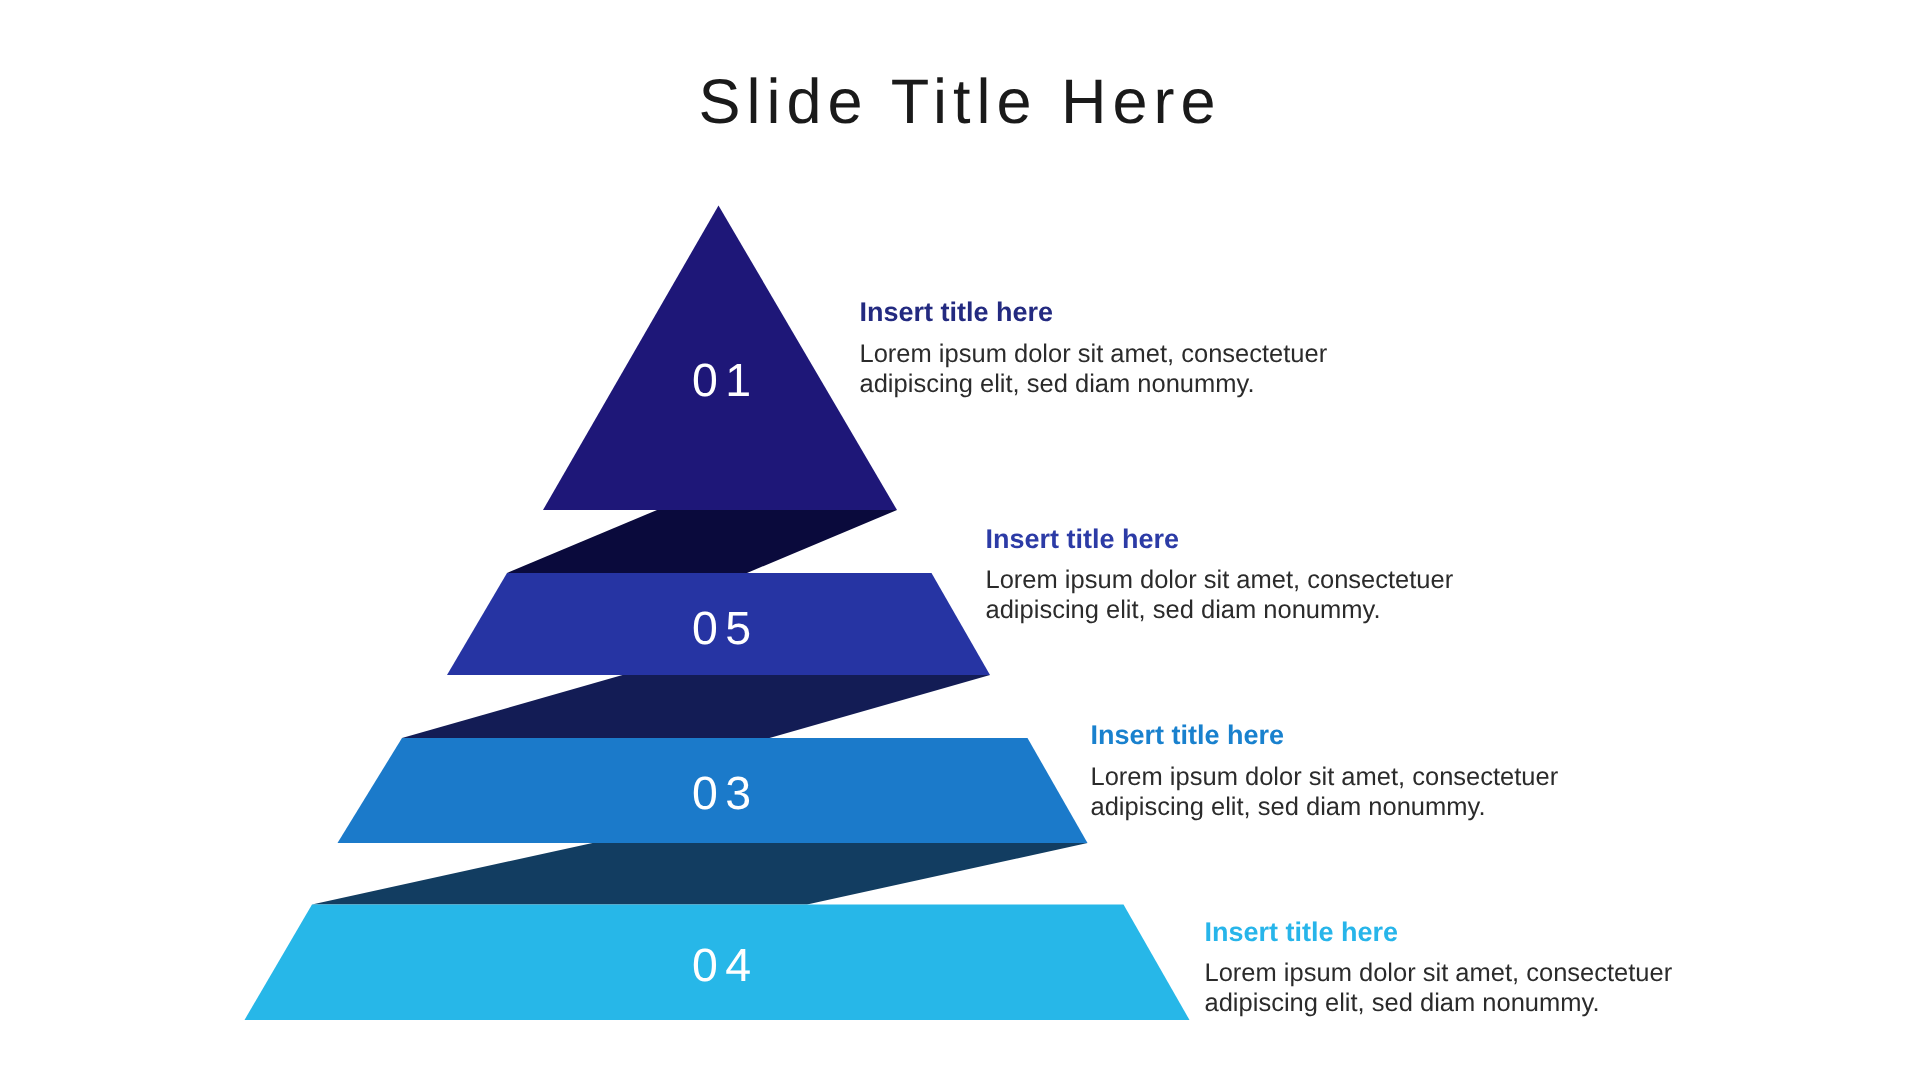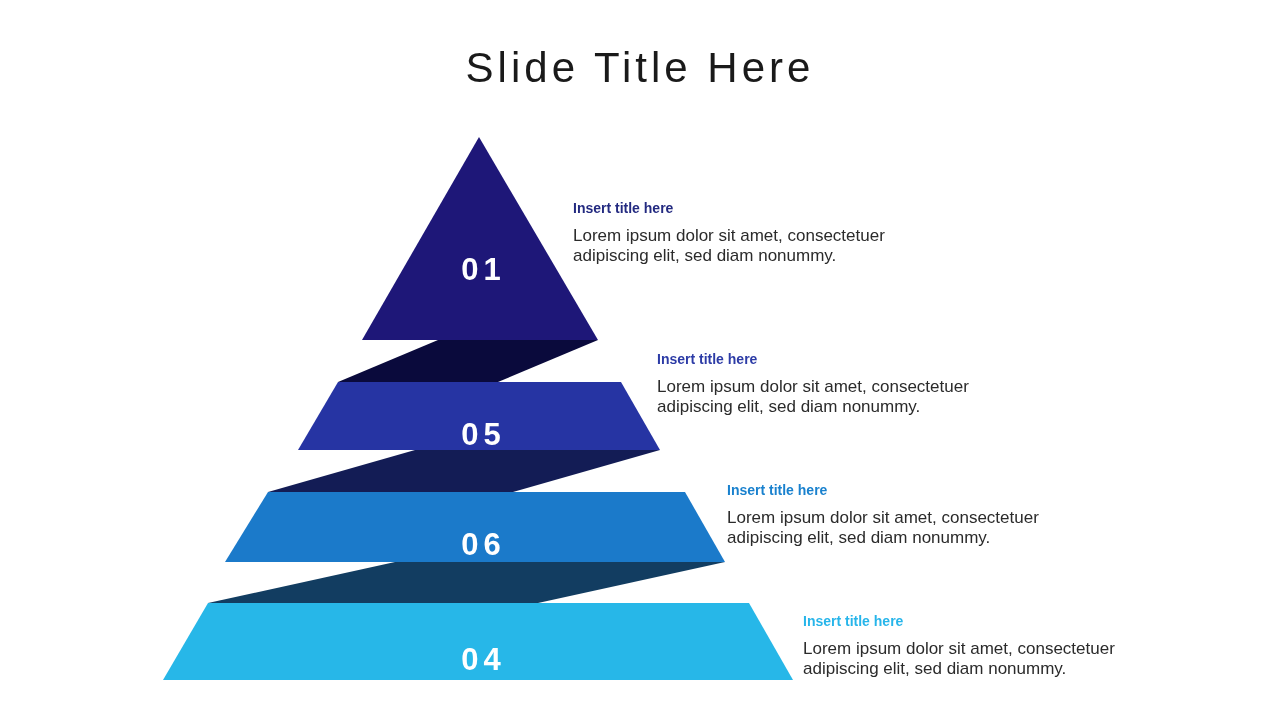--- a/index.html
+++ b/index.html
@@ -31,33 +31,32 @@
     position: absolute;
     left: 0;
     top: 0;
     width: 1280px;
     height: 720px;
   }
   .level-number {
     position: absolute;
     transform: translate(-50%, -50%);
     font-size: 31px;
-    font-weight: 700;
+    font-weight: 400;
     letter-spacing: 5px;
     padding-left: 5px; 
     color: #ffffff;
     white-space: nowrap;
-    margin-top: 16px;
   }
   .text-block {
     position: absolute;
     width: 330px;
   }
   .block-title {
-    font-size: 14px;
+    font-size: 18px;
     font-weight: 700;
     line-height: 22px;
     margin: 0 0 7px 0;
   }
   .block-body {
     font-size: 17px;
     line-height: 20px;
     color: #2b2b2b;
     margin: 0;
   }
@@ -76,21 +75,21 @@
     <polygon points="395,562 725,562 538,603 208,603" fill="#123D61"></polygon>
 
     <polygon points="479,137 598,340 362,340" fill="#1E1778"></polygon>
     <polygon points="338,382 621,382 660,450 298,450" fill="#2634A3"></polygon>
     <polygon points="268,492 685,492 725,562 225,562" fill="#1B7ACA"></polygon>
     <polygon points="208,603 749,603 793,680 163,680" fill="#27B7E8"></polygon>
   </svg>
 
   <div class="level-number" style="left: 481px; top: 254px; color: rgb(255, 255, 255);">01</div>
   <div class="level-number" style="left: 481px; top: 419px; color: rgb(255, 255, 255);">05</div>
-  <div class="level-number" style="left: 481px; top: 529px; color: rgb(255, 255, 255);">06</div>
+  <div class="level-number" style="left: 481px; top: 529px; color: rgb(255, 255, 255);">03</div>
   <div class="level-number" style="left: 481px; top: 644px; color: rgb(255, 255, 255);">04</div>
 
   <div class="text-block" style="left:573px; top:197px">
     <p class="block-title" style="color: rgb(35, 42, 128);">Insert title here</p>
     <p class="block-body" style="color: rgb(43, 43, 43);">Lorem ipsum dolor sit amet, consectetuer adipiscing elit, sed diam nonummy.</p>
   </div>
 
   <div class="text-block" style="left:657px; top:348px">
     <p class="block-title" style="color: rgb(44, 59, 166);">Insert title here</p>
     <p class="block-body" style="color: rgb(43, 43, 43);">Lorem ipsum dolor sit amet, consectetuer adipiscing elit, sed diam nonummy.</p>

